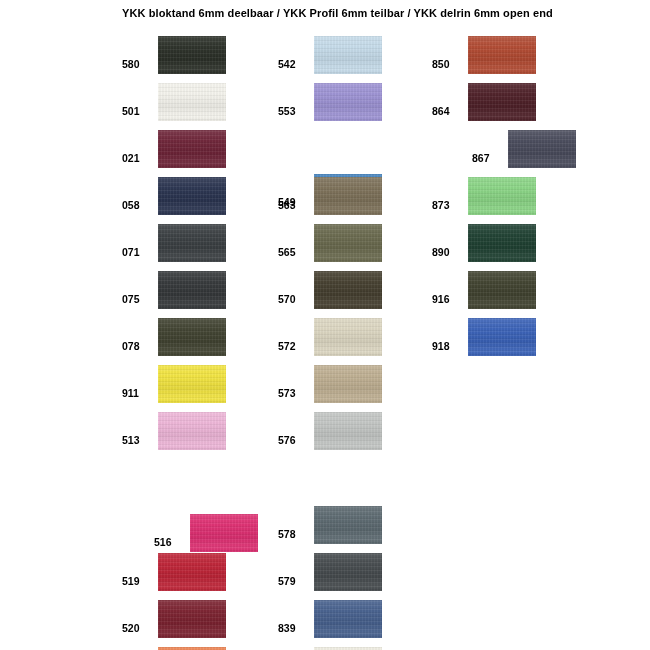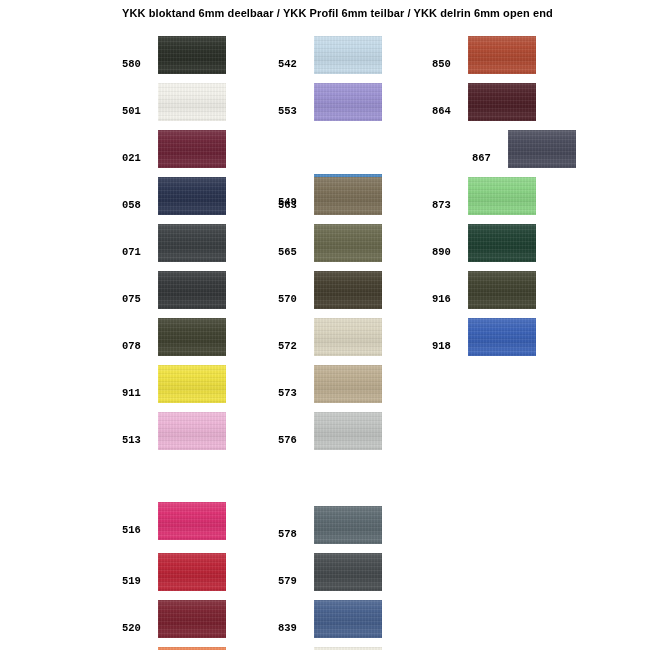--- a/index.html
+++ b/index.html
@@ -40,21 +40,20 @@
     top: 0;
   }
   .col-1 { left: 122px; }
   .col-2 { left: 278px; }
   .col-3 { left: 432px; }
 
   .swatch-row {
     position: absolute;
     height: 26px;
     width: 140px;
-    font-family: Liberation Mono, monospace;
   }
   .swatch-label {
     position: absolute;
     left: 0;
     top: 22px;
     width: 32px;
     text-align: left;
     font-size: 10.5px;
     font-weight: bold;
     color: #000000;
@@ -166,21 +165,21 @@
             <div class="sheen"></div>
           </div>
         </div>
         <div class="swatch-row" style="top: 376px;">
           <div class="swatch-label">513</div>
           <div class="swatch-chip" style="background: rgb(238, 182, 216);">
             <div class="tex"></div>
             <div class="sheen"></div>
           </div>
         </div>
-        <div class="swatch-row" style="top: 466px;">
+        <div class="swatch-row" style="top: 478px; margin-left: 32px;">
           <div class="swatch-label">516</div>
           <div class="swatch-chip" style="background: rgb(223, 47, 114);">
             <div class="tex"></div>
             <div class="sheen"></div>
           </div>
         </div>
         <div class="swatch-row" style="top: 517px;">
           <div class="swatch-label">519</div>
           <div class="swatch-chip" style="background: rgb(191, 36, 55);">
             <div class="tex"></div>

